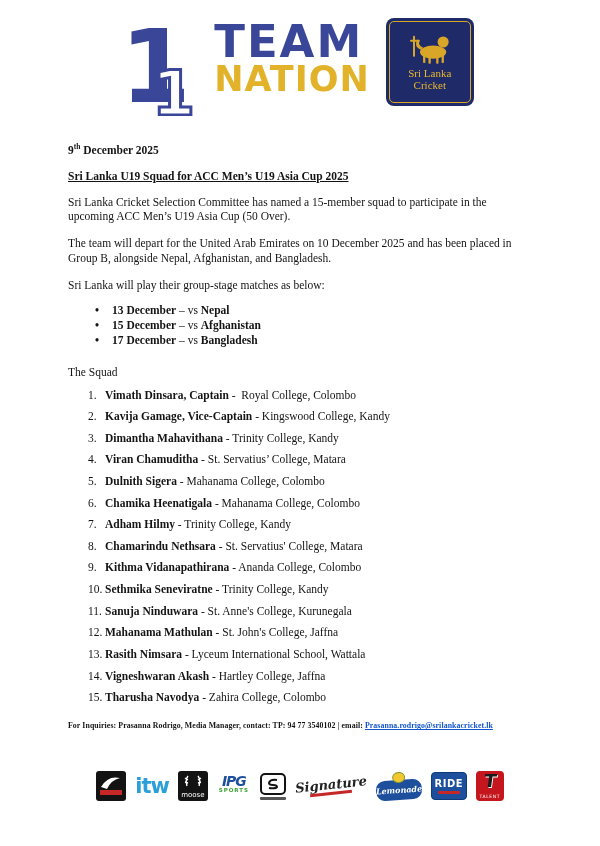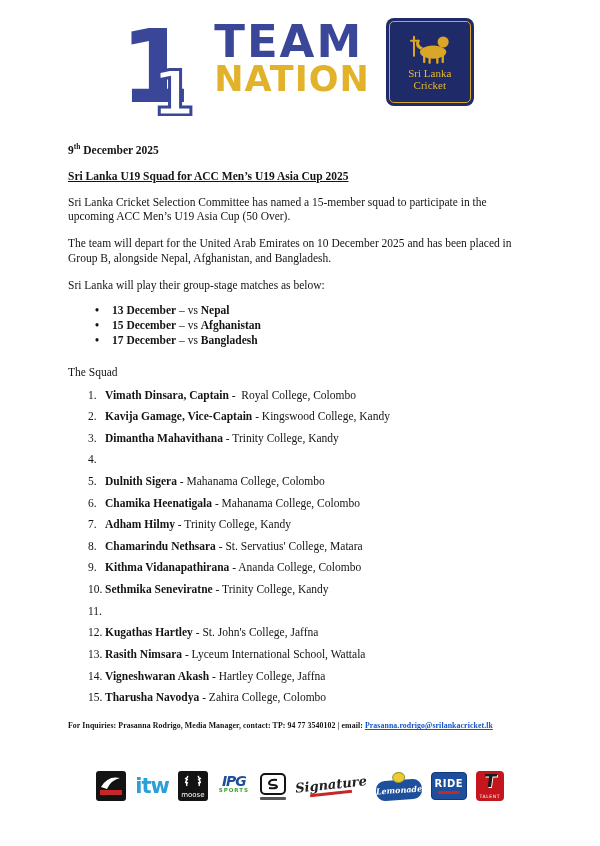--- a/index.html
+++ b/index.html
@@ -227,20 +227,21 @@
           <span><span class="sq-name">Kavija Gamage, Vice-Captain</span><span> - </span><span>Kingswood College, Kandy</span></span>
         </div>
 
         <div class="squad-item">
           <span class="sq-num">3.</span>
           <span><span class="sq-name">Dimantha Mahavithana</span><span> - </span><span>Trinity College, Kandy</span></span>
         </div>
 
         <div class="squad-item">
           <span class="sq-num">4.</span>
+          <span><span class="sq-name">Viran Chamuditha</span><span> - </span><span>St. Servatius’ College, Matara</span></span>
         </div>
 
         <div class="squad-item">
           <span class="sq-num">5.</span>
           <span><span class="sq-name">Dulnith Sigera</span><span> - </span><span>Mahanama College, Colombo</span></span>
         </div>
 
         <div class="squad-item">
           <span class="sq-num">6.</span>
           <span><span class="sq-name">Chamika Heenatigala</span><span> - </span><span>Mahanama College, Colombo</span></span>
@@ -261,25 +262,26 @@
           <span><span class="sq-name">Kithma Vidanapathirana</span><span> - </span><span>Ananda College, Colombo</span></span>
         </div>
 
         <div class="squad-item">
           <span class="sq-num">10.</span>
           <span><span class="sq-name">Sethmika Seneviratne</span><span> - </span><span>Trinity College, Kandy</span></span>
         </div>
 
         <div class="squad-item">
           <span class="sq-num">11.</span>
+          <span><span class="sq-name">Sanuja Ninduwara</span><span> - </span><span>St. Anne's College, Kurunegala</span></span>
         </div>
 
         <div class="squad-item">
           <span class="sq-num">12.</span>
-          <span><span class="sq-name">Kugathas Hartley</span><span> - </span><span>St. John's College, Jaffna</span></span>
+          <span><span class="sq-name">Mahanama Mathulan</span><span> - </span><span>St. John's College, Jaffna</span></span>
         </div>
 
         <div class="squad-item">
           <span class="sq-num">13.</span>
           <span><span class="sq-name">Rasith Nimsara</span><span> - </span><span>Lyceum International School, Wattala</span></span>
         </div>
 
         <div class="squad-item">
           <span class="sq-num">14.</span>
           <span><span class="sq-name">Vigneshwaran Akash</span><span> - </span><span>Hartley College, Jaffna</span></span>

